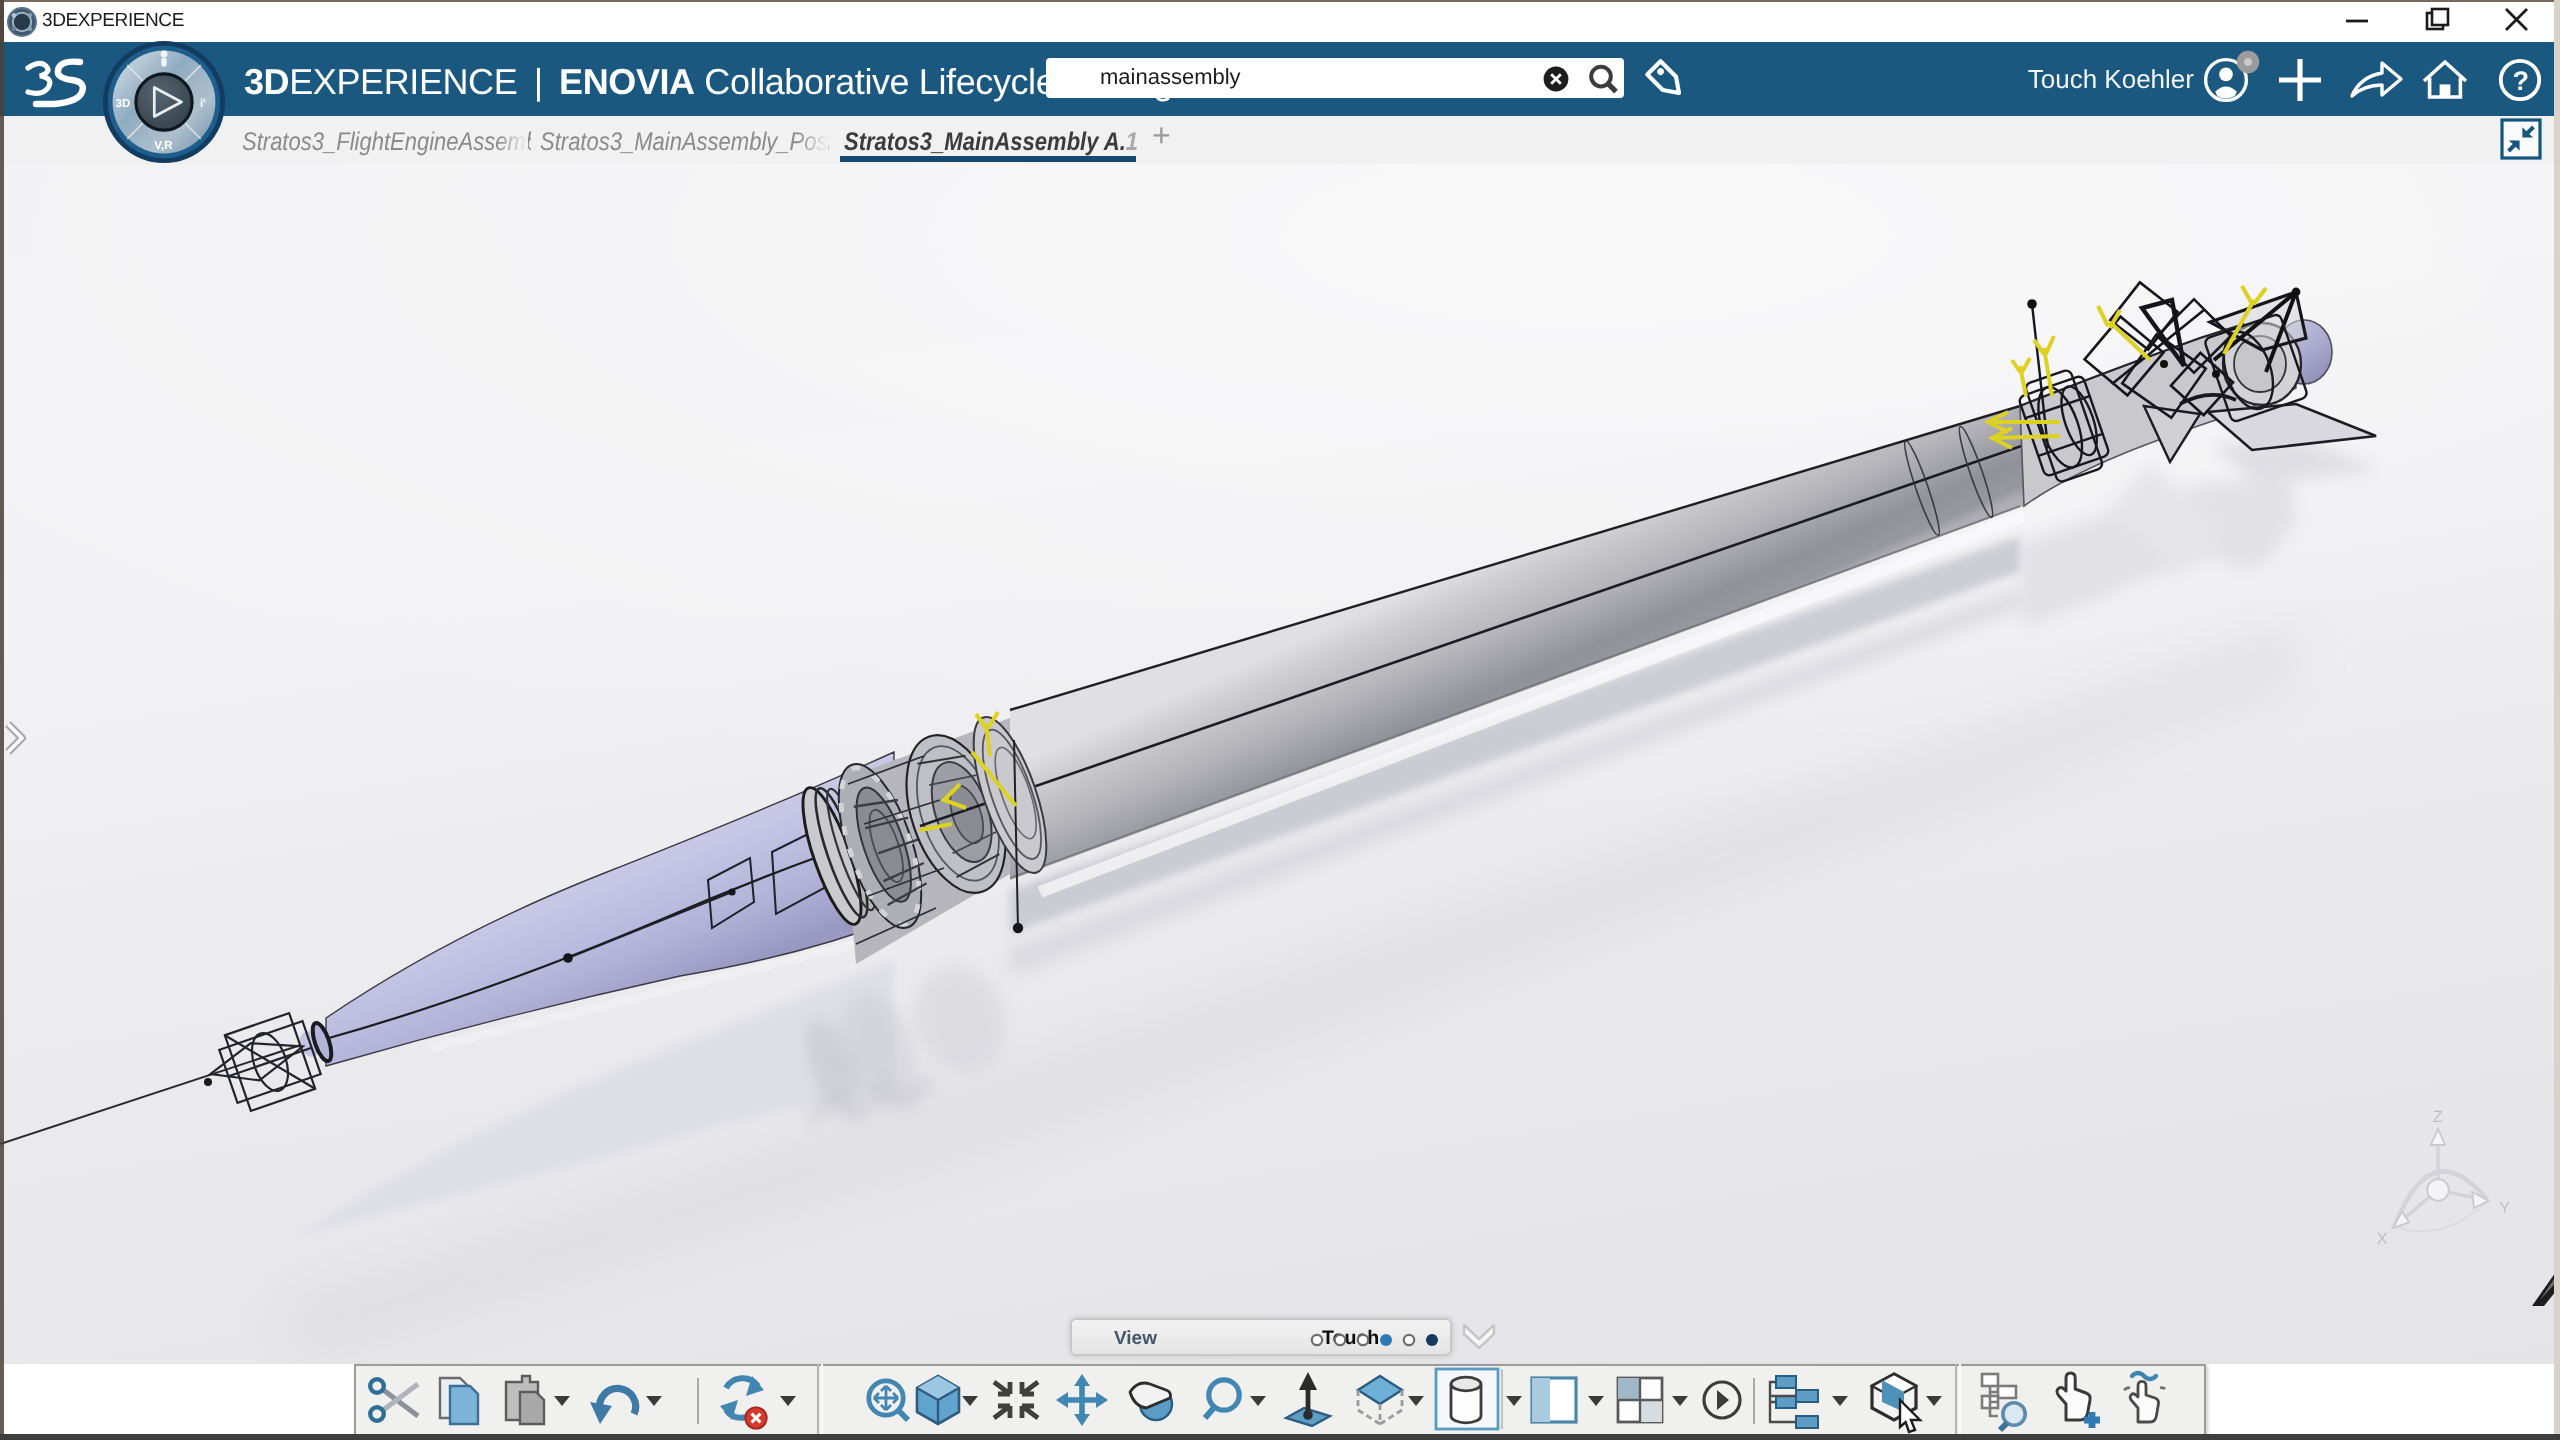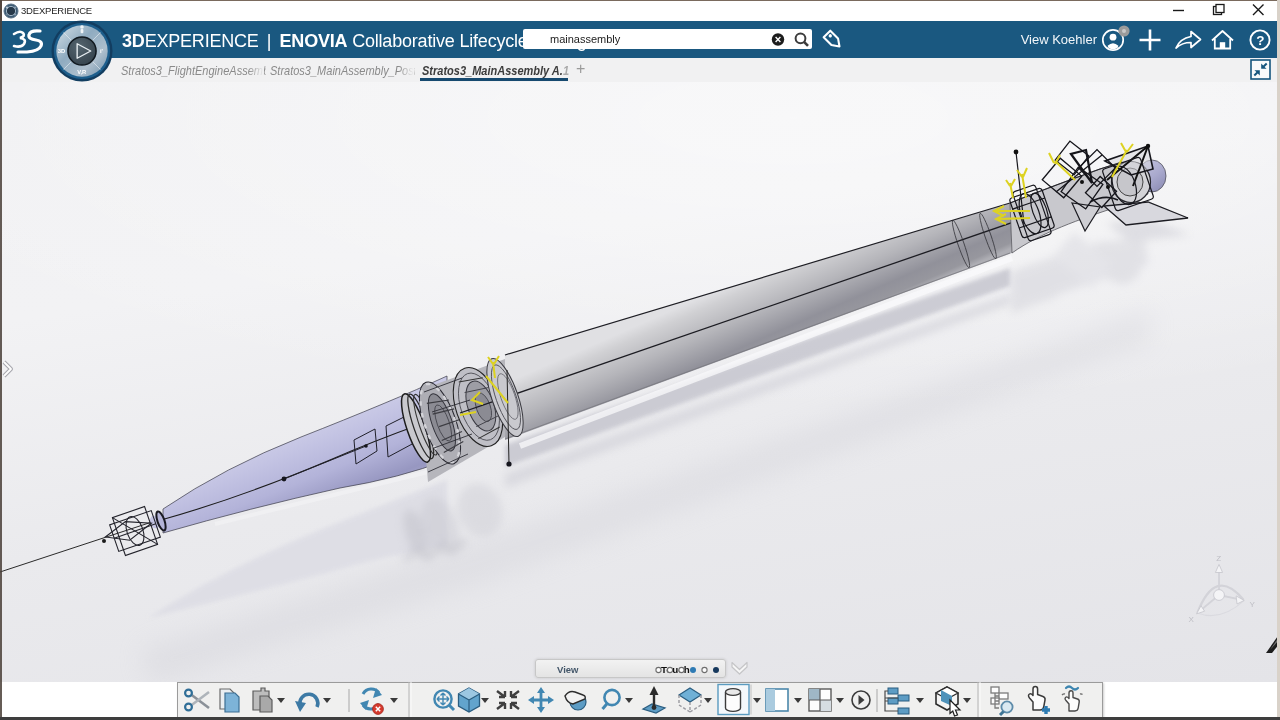--- a/index.html
+++ b/index.html
@@ -119,21 +119,21 @@
     <line x1="34" y1="10.8" x2="38" y2="14.8" stroke="#3c3c3c" stroke-width="2.6"></line>
   </svg>
 
   <svg class="abs" style="left:820px;top:27px" width="25" height="25" viewBox="0 0 24 24">
     <g transform="rotate(45 12 12)">
       <path d="M4.5 7.5 L15 7.5 L21.5 12 L15 16.5 L4.5 16.5 Z" fill="none" stroke="#ffffff" stroke-width="2" stroke-linejoin="round"></path>
       <circle cx="8" cy="11" r="1.6" fill="#ffffff"></circle>
     </g>
   </svg>
 
-  <div id="username" class="abs">View Koehler</div>
+  <div id="username" class="abs">Touch Koehler</div>
 
   <svg class="abs" style="left:1100px;top:24px" width="175" height="31" viewBox="0 0 175 31">
     <g stroke="#ffffff" fill="none">
       <circle cx="13" cy="16" r="10.2" stroke-width="1.7"></circle>
       <circle cx="13" cy="13.2" r="3.4" fill="#ffffff" stroke="none"></circle>
       <path d="M7.6 21.8 Q13 16.6 18.4 21.8 L17.5 23.9 Q13 26.6 8.6 24 Z" fill="#ffffff" stroke="none"></path>
       <circle cx="24" cy="7" r="5.6" fill="#9b9b9b" stroke="none"></circle>
       <circle cx="24" cy="7" r="2" fill="#c9c9c9" stroke="none"></circle>
       <path d="M50 5.5 V26.5 M39.5 16 H60.5" stroke-width="2.6"></path>
       <path d="M76 24 Q80 14.5 91 12.5 L91 7.5 L100.5 15.5 L91 23.5 L91 18.5 Q82 18.5 76 24 Z" stroke-width="1.7" stroke-linejoin="round"></path>

